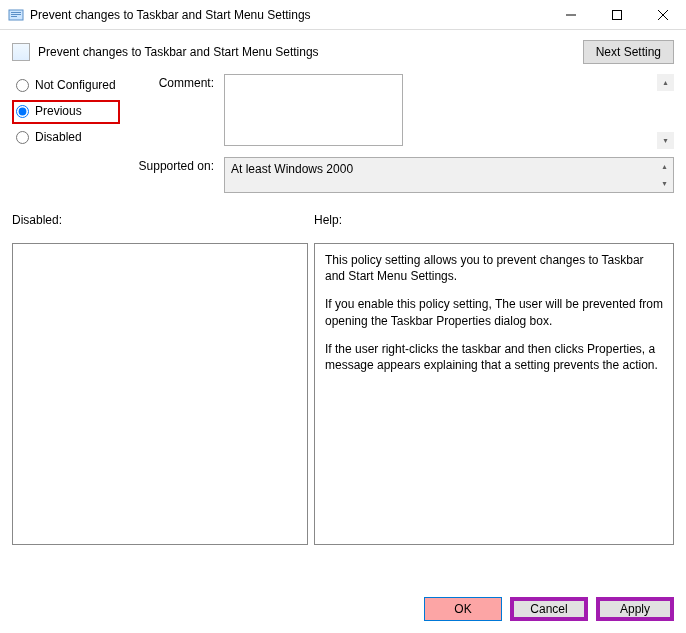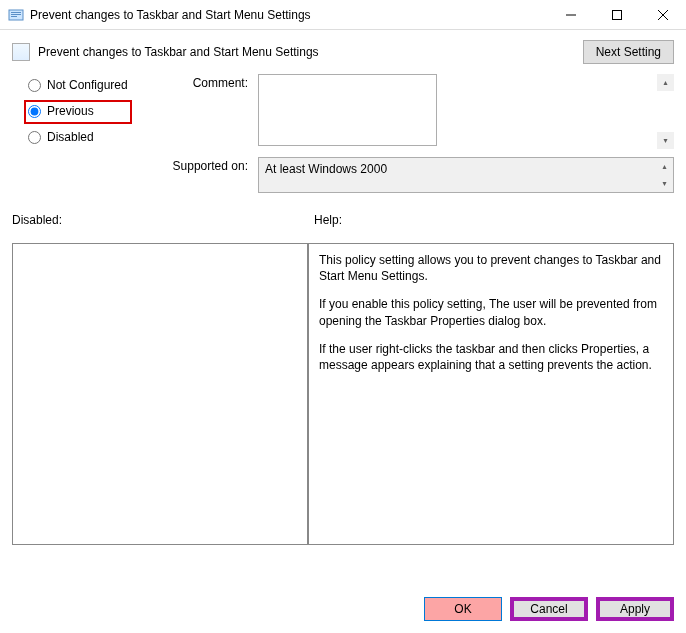--- a/index.html
+++ b/index.html
@@ -11,41 +11,41 @@
     .titlebar-controls { display: flex; height: 100%; }
     .titlebar-btn { width: 46px; height: 30px; display: flex; align-items: center; justify-content: center; }
     .titlebar-btn svg { width: 10px; height: 10px; }
     
     .header-row { display: flex; align-items: center; padding: 10px 12px 6px 12px; }
     .header-icon { width: 18px; height: 18px; margin-right: 8px; border: 1px solid #adadad; background: linear-gradient(#f0f8ff,#e0efff); }
     .header-text { flex: 1; font-size: 12px; }
     .nav-buttons { display: flex; gap: 8px; }
     .nav-btn { min-width: 90px; height: 24px; padding: 0 12px; background: #e1e1e1; border: 1px solid #adadad; font-size: 12px; cursor: pointer; }
     
-    .config-area { padding: 4px 12px 0 28px; }
+    .config-area { padding: 4px 12px 0 16px; }
     .radio-row { display: flex; align-items: flex-start; }
     .radio-col { width: 120px; padding-top: 4px; }
     .radio-item { display: flex; align-items: center; margin-bottom: 12px; position: relative; }
     .radio-item input { margin-right: 6px; }
     .radio-item label { font-size: 12px; cursor: pointer; }
     .highlight-box { position: absolute; left: -4px; top: -4px; width: 108px; height: 24px; border: 2px solid #d90000; pointer-events: none; }
     
     .field-col { flex: 1; }
     .field-row { display: flex; align-items: flex-start; margin-bottom: 8px; }
-    .field-label { width: 88px; text-align: right; padding-right: 10px; padding-top: 2px; font-size: 12px; margin-left: 22px; }
+    .field-label { width: 88px; text-align: right; padding-right: 10px; padding-top: 2px; font-size: 12px; }
     .comment-box { flex: 1; height: 72px; border: 1px solid #adadad; font-family: inherit; font-size: 12px; padding: 2px 18px 2px 4px; resize: none; background: #fff; }
     .supported-box { flex: 1; height: 36px; border: 1px solid #adadad; background: #f0f0f0; padding: 4px 18px 4px 6px; font-size: 12px; color: #000; position: relative; }
     .scroll-arrows { position: absolute; right: 0; top: 0; bottom: 0; width: 17px; display: flex; flex-direction: column; justify-content: space-between; }
     .scroll-arrow { width: 17px; height: 17px; background: #f0f0f0; display: flex; align-items: center; justify-content: center; color: #606060; font-size: 8px; }
     
     .panels-header { display: flex; padding: 12px 12px 6px 12px; }
     .panel-label-left { width: 302px; font-size: 12px; }
     .panel-label-right { flex: 1; font-size: 12px; }
     
-    .panels { display: flex; padding: 10px 12px; }
+    .panels { display: flex; padding: 10px 12px; gap: 6px; }
     .options-panel { width: 296px; height: 302px; border: 1px solid #888; background: #fff; }
     .help-panel { flex: 1; height: 302px; border: 1px solid #888; background: #fff; padding: 8px 10px; overflow-y: auto; line-height: 1.35; }
     .help-panel p { margin-bottom: 12px; font-size: 12px; }
     
     .button-bar { position: absolute; bottom: 12px; right: 12px; display: flex; gap: 8px; }
     .action-btn { min-width: 78px; height: 24px; background: #e1e1e1; border: 4px solid #a21caf; font-size: 12px; cursor: pointer; }
     .action-btn.default { border: 1px solid #0078d7; background: #fca5a5; }
     
     .textarea-wrap { position: relative; flex: 1; }
     .textarea-wrap .scroll-arrows { pointer-events: none; }

